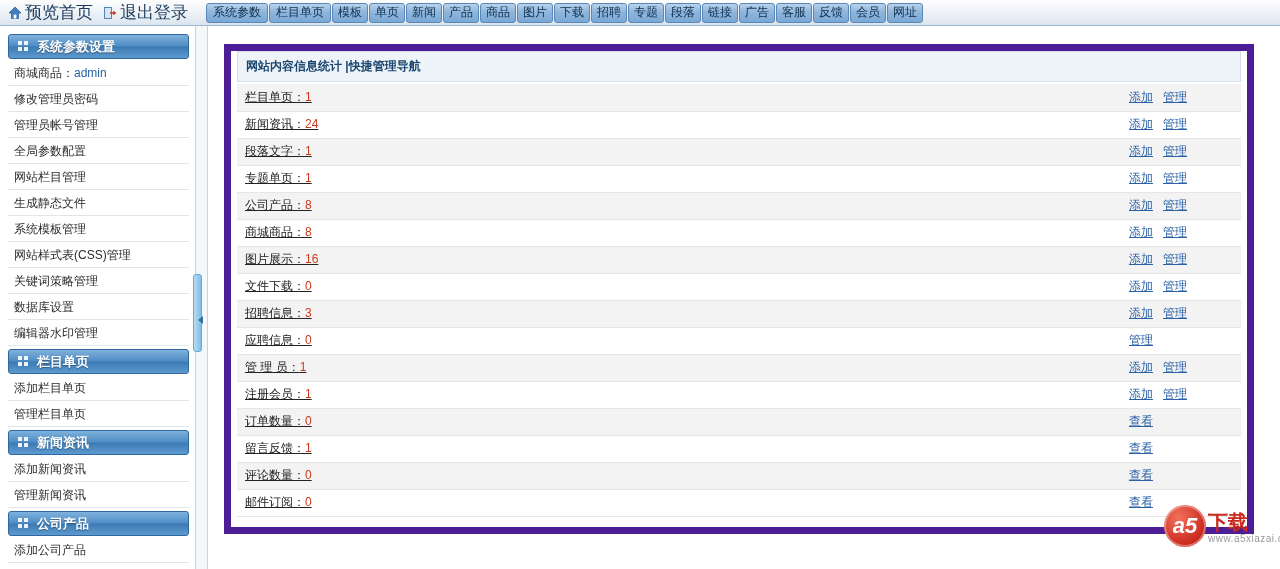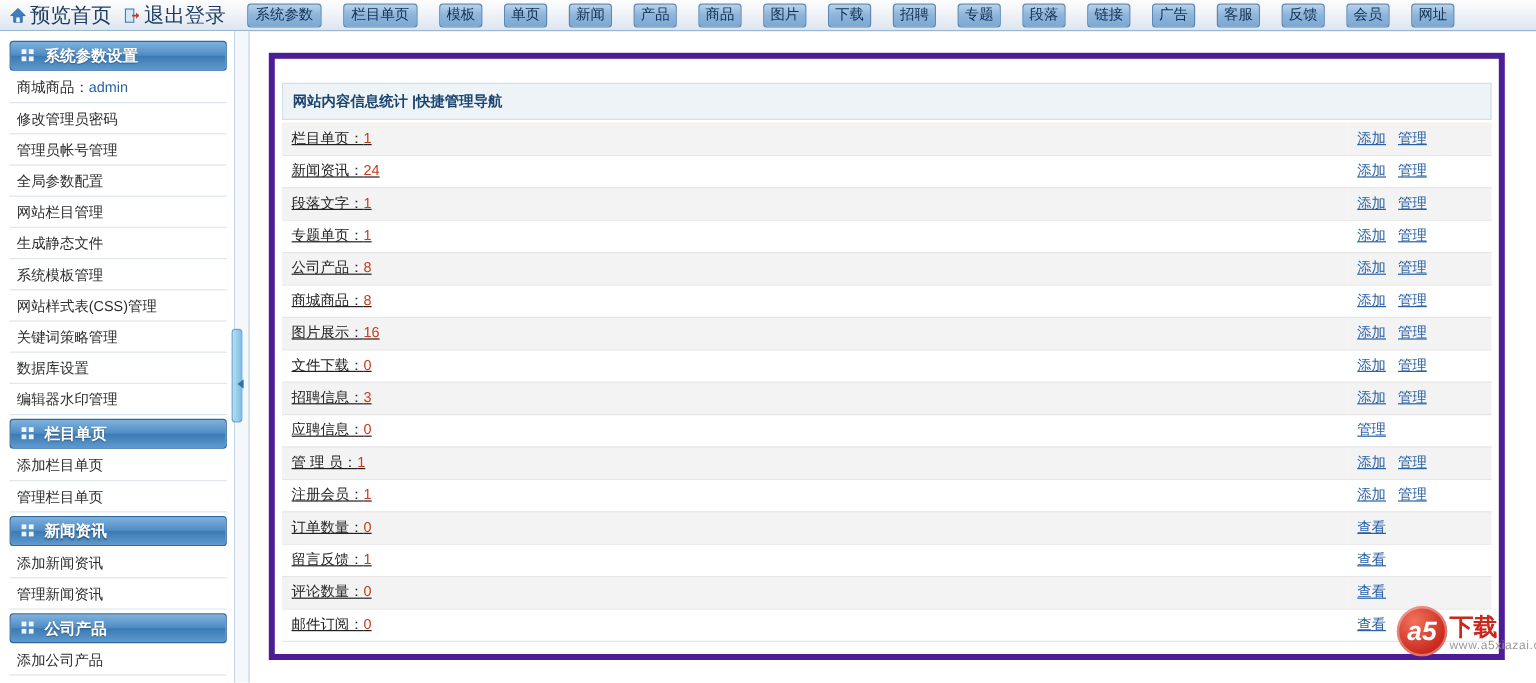--- a/index.html
+++ b/index.html
@@ -37,21 +37,21 @@
   }
   .ico-home, .ico-exit {
     display: inline-block;
     width: 14px; height: 14px;
     position: relative;
     flex: 0 0 auto;
   }
   .ico-home svg, .ico-exit svg { display:block; }
 
   .nav-tabs {
-    display: flex; align-items: center; gap: 18px;
+    display: flex; align-items: center; gap: 1px;
     margin-left: 4px;
   }
   .nav-tab {
     background: linear-gradient(to bottom, #b9d2ea 0%, #8fb6dc 45%, #7aa8d4 100%);
     border: 1px solid #5a87b5;
     border-radius: 3px;
     color: #10304f;
     font-size: 12px;
     line-height: 15px;
     padding: 1px 5px 2px 5px;
@@ -142,23 +142,23 @@
   }
 
   
   .content {
     flex: 1 1 auto;
     background: #fff;
     padding: 18px 26px 0 16px;
     overflow: hidden;
   }
   .card {
-    border: 5px solid #4c1d95;
+    border: 7px solid #4c1d95;
     background: #fff;
-    padding: 20px 6px 10px 6px;
+    padding: 0 6px 10px 6px;
   }
   .card-title {
     background: #eef3f8;
     border: 1px solid #d3dfea;
     font-weight: bold;
     color: #19456f;
     font-size: 12px;
     padding: 6px 8px;
     margin: 0 0 2px 0;
   }

